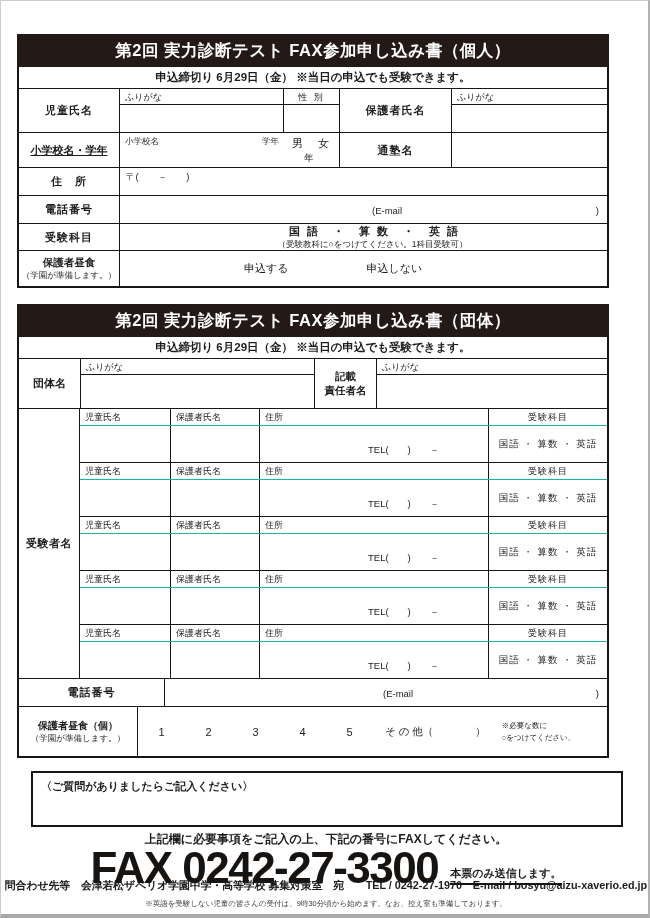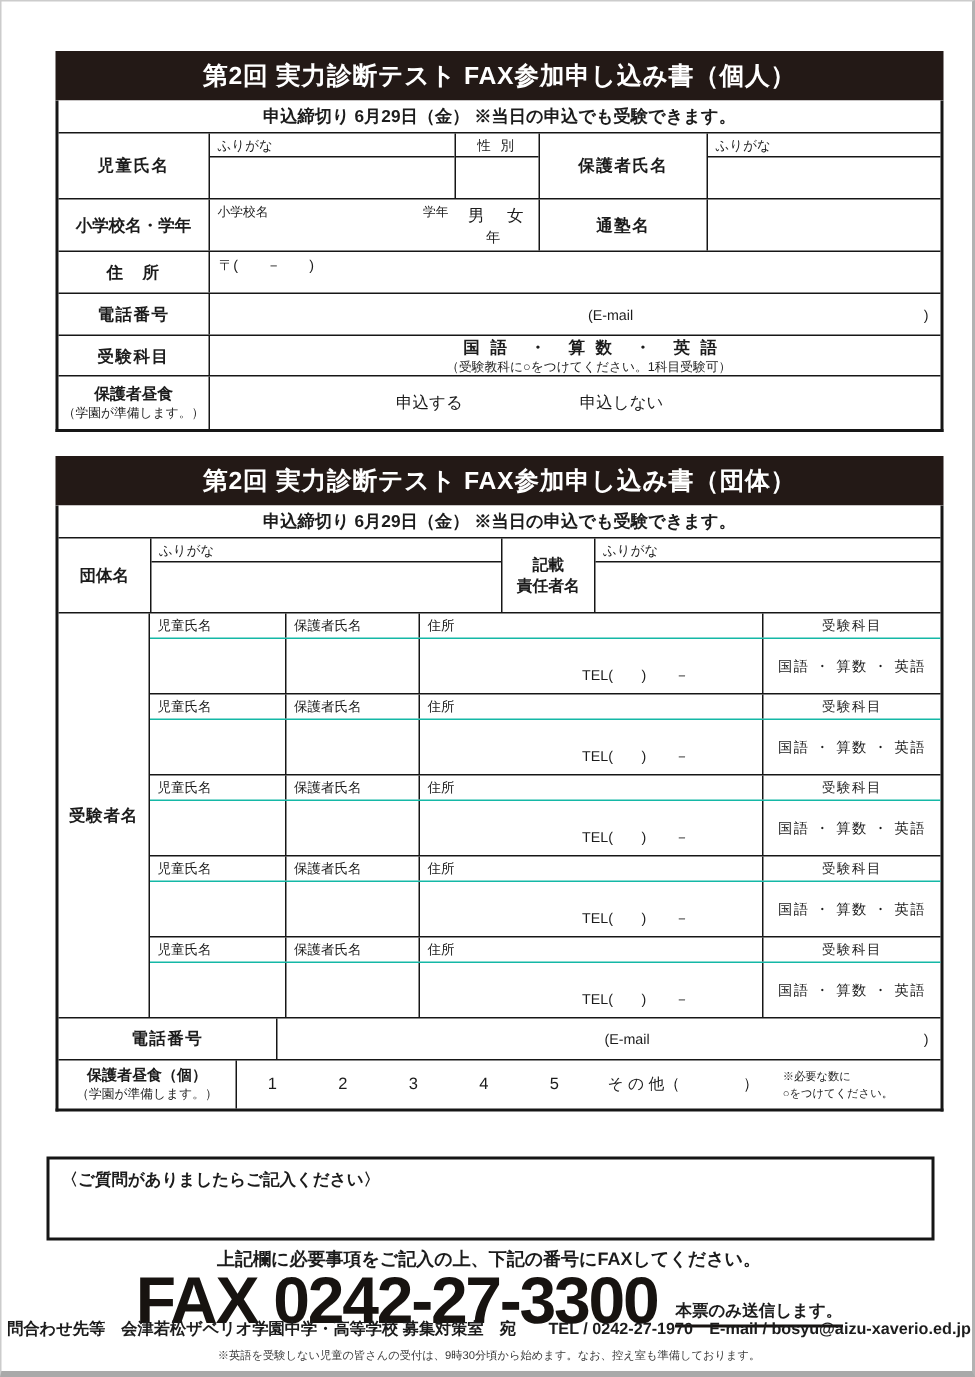--- a/index.html
+++ b/index.html
@@ -4,21 +4,21 @@
 <style>
   * { margin:0; padding:0; box-sizing:border-box; }
   html,body { background:#e8e8e8; }
   .page {
     position:relative; width:650px; height:918px; background:#ffffff;
     font-family:"Liberation Sans", sans-serif; color:#1c1c1c;
     border-top:1px solid #cccccc; border-left:1px solid #cccccc;
     border-right:2px solid #b2b2b2; border-bottom:4px solid #a9a9a9;
     overflow:hidden;
   }
-  .form { position:absolute; left:36px; width:592px; }
+  .form { position:absolute; left:16px; width:592px; }
   .title-bar {
     background:#231916; color:#ffffff; height:33px;
     display:flex; align-items:center; justify-content:center;
     font-weight:bold; font-size:16.5px; letter-spacing:0.5px;
   }
   .ftable { border:2px solid #161616; border-top:none; background:#fff; }
   .row { display:flex; border-top:1px solid #161616; }
   .row:first-child { border-top:none; }
   .cell { border-left:1px solid #161616; position:relative; }
   .cell:first-child { border-left:none; }
@@ -80,21 +80,21 @@
           <div class="fill-center">男　女</div>
         </div>
         <div class="cell label" style="width:112px;">保護者氏名</div>
         <div class="cell composite flex1">
           <div class="strip">ふりがな</div>
           <div class="fillarea"></div>
         </div>
       </div>
 
       <div class="row" style="height:35px;">
-        <div class="cell label" style="width:100px; letter-spacing:0;">小学校名・学年</div>
+        <div class="cell label" style="width:100px; letter-spacing:0;text-decoration:underline;">小学校名・学年</div>
         <div class="cell" style="width:220px;">
           <span class="tinytag" style="left:5px; top:3px;">小学校名</span>
           <span class="tinytag" style="left:142px; top:3px;">学年</span>
           <span class="tinytag" style="left:184px; top:19px; font-size:9.5px;">年</span>
         </div>
         <div class="cell label" style="width:112px;">通塾名</div>
         <div class="cell flex1"></div>
       </div>
 
       <div class="row" style="height:28px;">
@@ -248,21 +248,21 @@
 
 
       <div class="row" style="height:28px;">
         <div class="cell label" style="width:145px;">電話番号</div>
         <div class="cell flex1">
           <span class="tinytag" style="left:218px; top:9px; font-size:9.5px;">(E-mail</span>
           <span class="tinytag" style="right:8px; top:9px; font-size:9.5px;">)</span>
         </div>
       </div>
 
-      <div class="row" style="height:33px;">
+      <div class="row" style="height:50px;">
         <div class="cell label" style="width:118px; letter-spacing:0;">
           <span style="font-size:10px; font-weight:600;">保護者昼食（個）</span>
           <span style="font-size:8.5px; font-weight:400;">（学園が準備します。）</span>
         </div>
         <div class="cell flex1" style="display:flex; align-items:center;">
           <span class="num-opt" style="margin-left:8px;">1</span>
           <span class="num-opt" style="margin-left:16px;">2</span>
           <span class="num-opt" style="margin-left:16px;">3</span>
           <span class="num-opt" style="margin-left:16px;">4</span>
           <span class="num-opt" style="margin-left:16px;">5</span>

